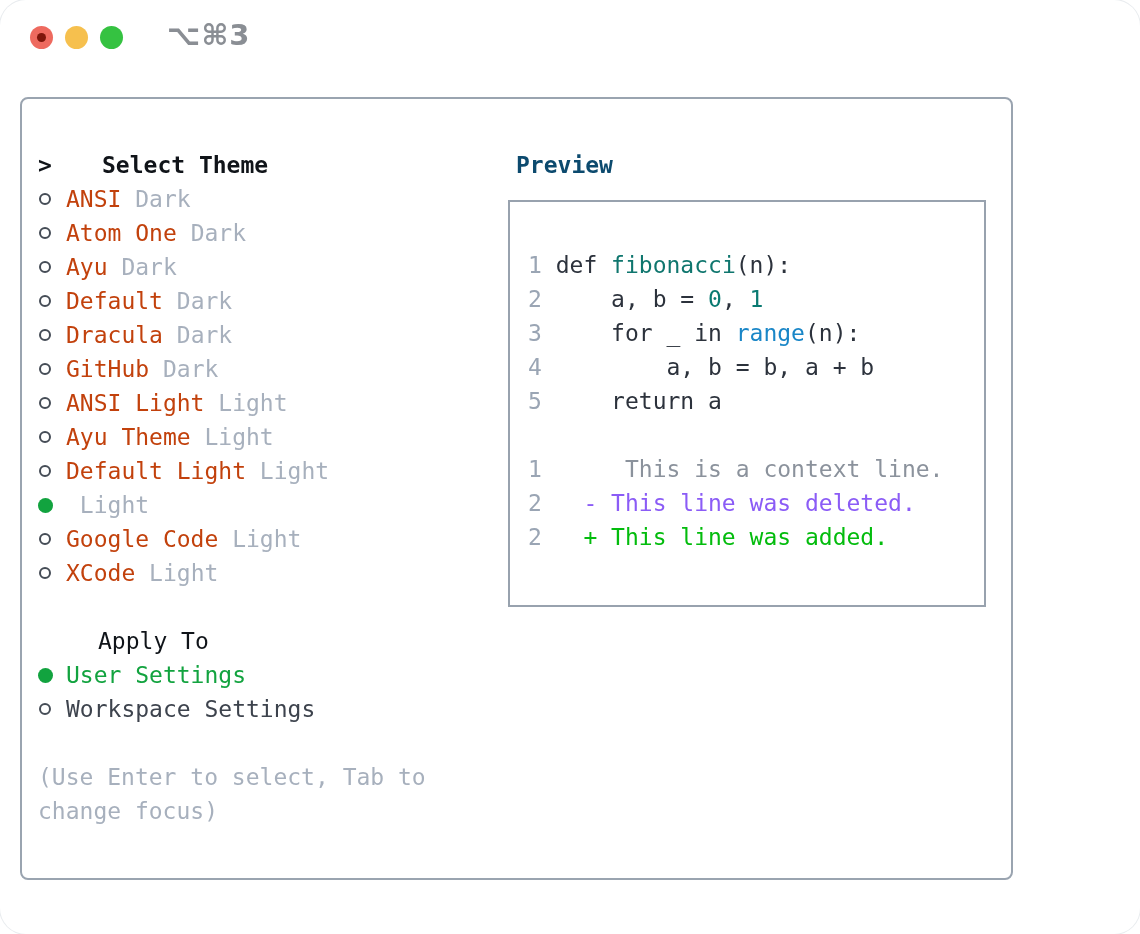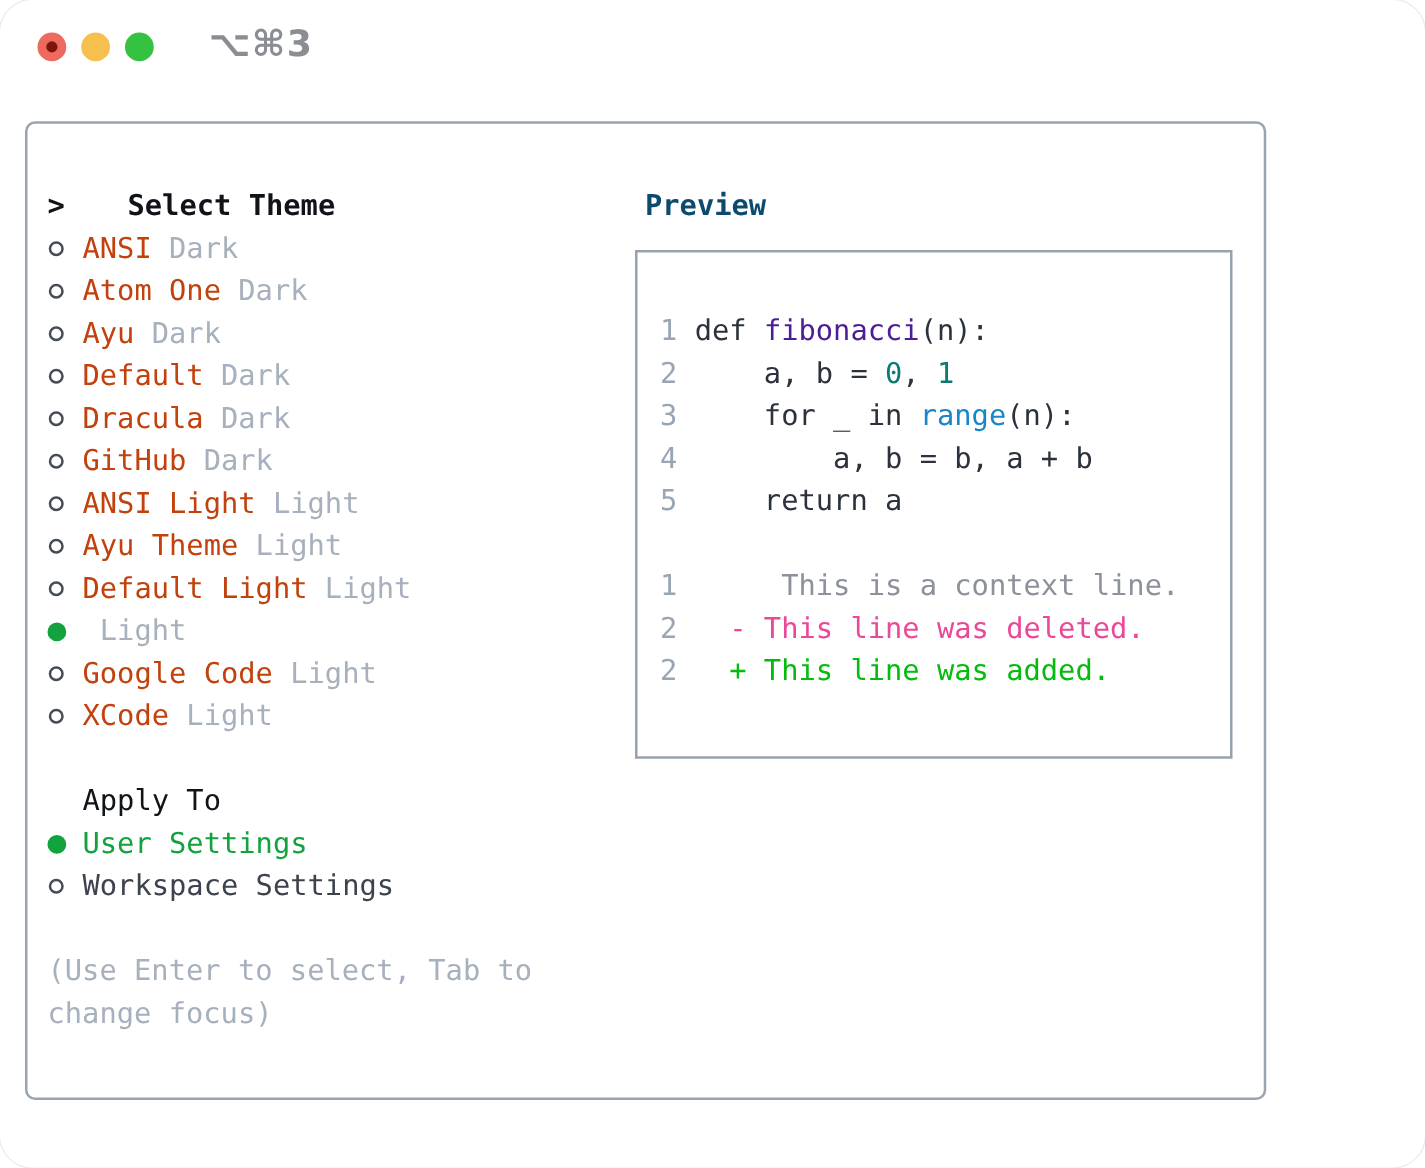--- a/index.html
+++ b/index.html
@@ -52,21 +52,21 @@
     border: 2px solid #454c56; box-sizing: border-box;
     margin-left: 1px;
   }
   .dot-filled {
     width: 15px; height: 15px; border-radius: 50%;
     background: #12a33f; margin-left: 0px;
   }
   .tname   { color: #c2410c; }
   .tname.sel { color: #12a33f; }
   .variant { color: #a7b0bd; }
-  .apply-hdr { color: #101419; }
+  .apply-hdr { color: #101419; margin-left: 32px; }
   .opt-label { color: #3d434d; }
   .opt-label.sel { color: #12a33f; }
   .hint { height: 34px; line-height: 34px; color: #a7b0bd; white-space: pre; }
   .spacer { height: 34px; }
   
   .preview-label {
     position: absolute; left: 494px; top: 49px;
     height: 34px; line-height: 34px;
     font-size: 23px; font-weight: bold; color: #0c4a6e;
   }
@@ -76,25 +76,25 @@
     border: 2px solid #98a2ae; box-sizing: border-box;
     background: #ffffff;
   }
   .code {
     position: absolute; left: 18px; top: 46px;
     font-size: 23px; line-height: 34px; white-space: pre;
   }
   .cl { height: 34px; }
   .lineno { color: #9aa5b4; }
   .s-plain { color: #2c323c; }
-  .s-fn    { color: #4c1d95; }
+  .s-fn    { color: #0f766e; }
   .s-lit   { color: #0a7a72; }
   .s-call  { color: #1986c7; }
   .s-ctx   { color: #8b929c; }
-  .s-del   { color: #ec4899; }
+  .s-del   { color: #8b5cf6; }
   .s-add   { color: #03bc0d; }
 </style>
 </head>
 <body>
 
 <div class="window">
 
   <span class="tl red">
     <span class="dot"></span>
   </span>

